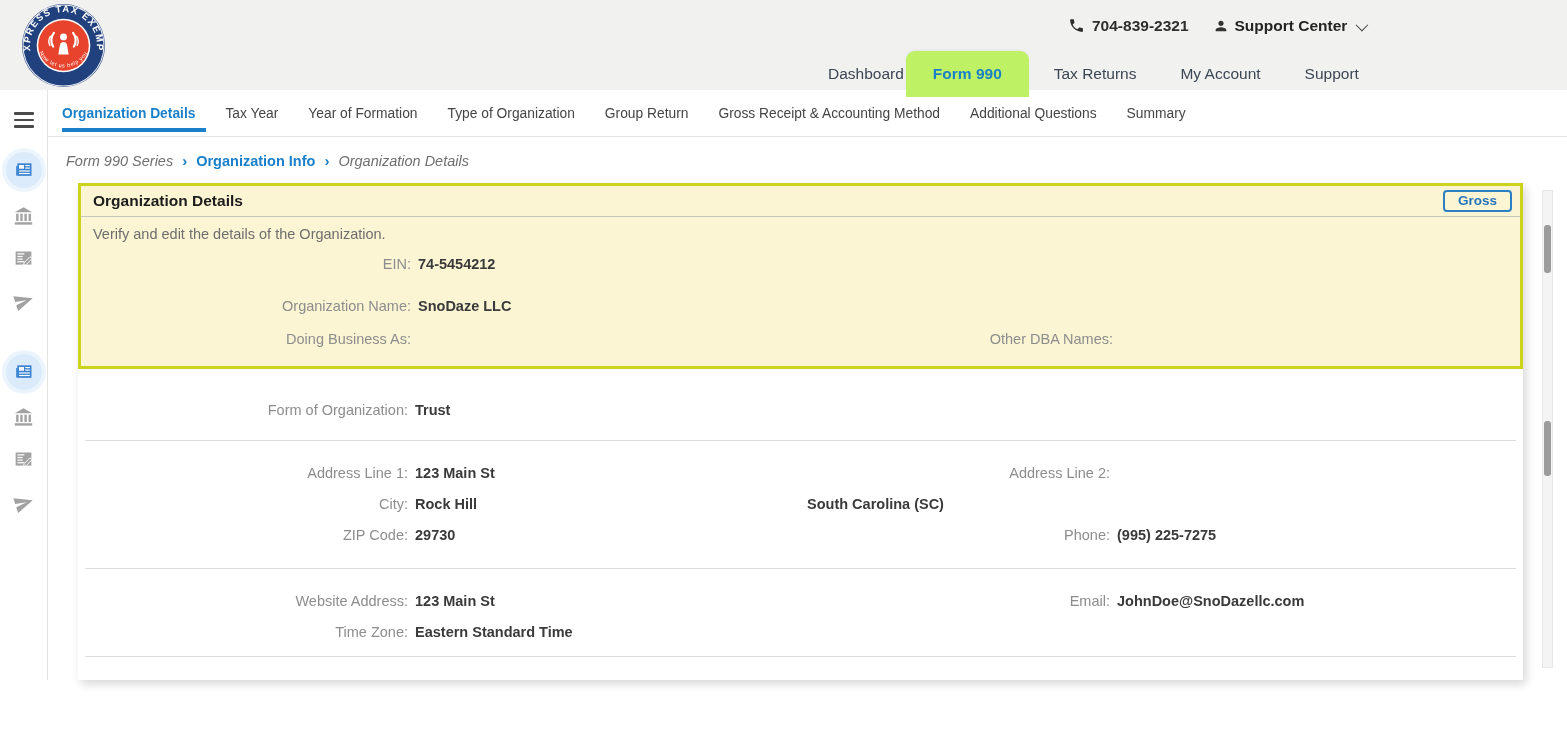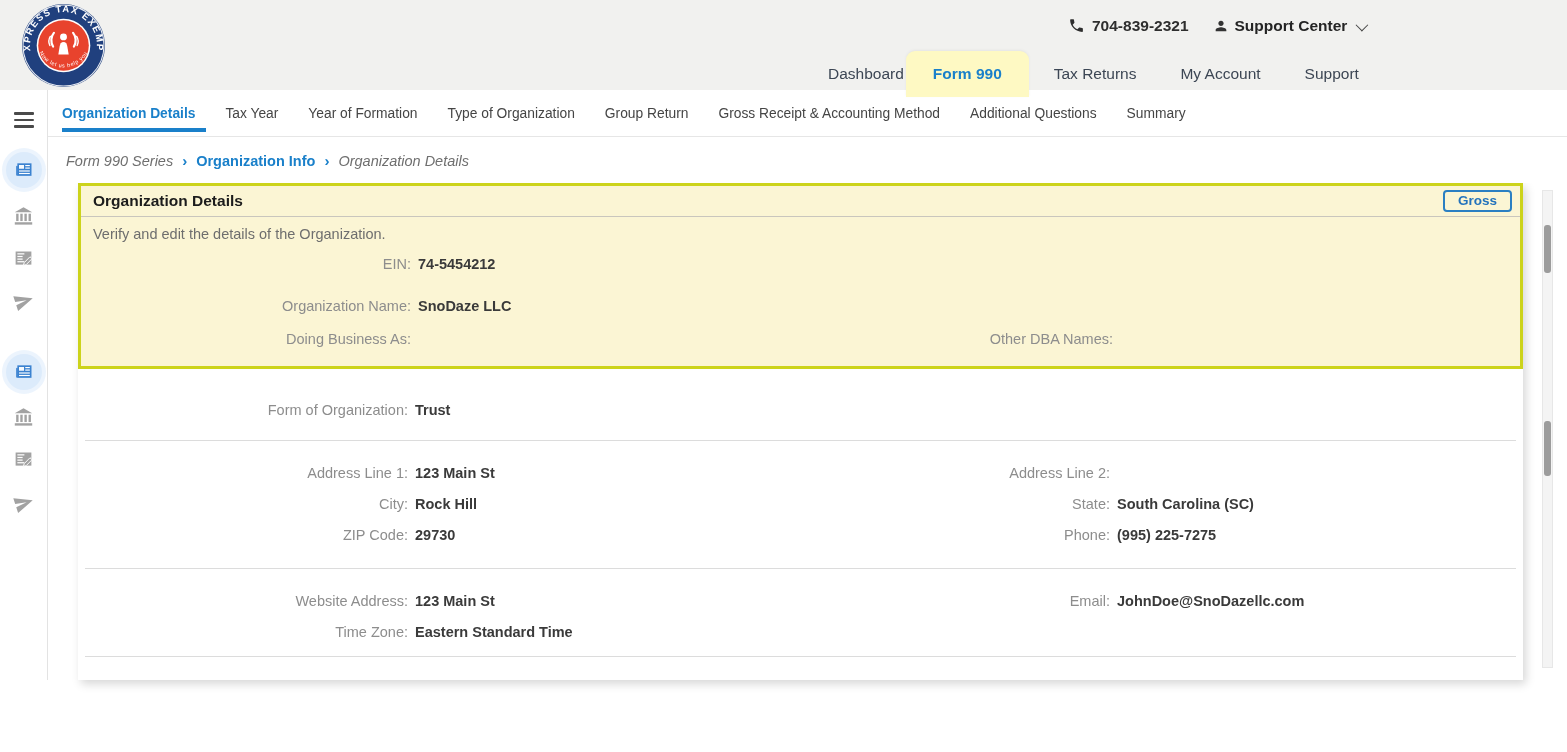--- a/index.html
+++ b/index.html
@@ -21,21 +21,21 @@
   .support-group { display:flex; align-items:center; gap:6px; margin-left:24px; color:#242424; font-size:15.5px; font-weight:600; cursor:pointer; }
   .chev { width:9px; height:9px; border-right:1.8px solid #444; border-bottom:1.8px solid #444; transform:rotate(45deg) translateY(-2px); margin-left:3px; }
 
   
   .mainnav { position:absolute; left:826px; top:52px; height:44px; display:flex; align-items:center; z-index:5; font-size:15.5px; color:#3c4654; }
   .nav-item { padding:0 2px; cursor:pointer; white-space:nowrap; }
   .nav-item.n-dash { }
   .nav-item.n-tax { margin:0 20px 0 23px; }
   .nav-item.n-acct { margin-right:40px; margin-left:20px; }
   .nav-tab {
-    height:46px; background:#fef9c3; border-radius:9px 9px 0 0; padding:0 27px;
+    height:46px; background:#bef264; border-radius:9px 9px 0 0; padding:0 27px;
     display:flex; align-items:center; color:#1a80ca; font-weight:700; cursor:pointer;
     box-shadow:0 -1px 3px rgba(0,0,0,0.05);
   }
 
   
   .sidebar {
     position:absolute; left:0; top:90px; width:48px; height:590px; background:#fff;
     border-right:1px solid #e3e3e3; display:flex; flex-direction:column; align-items:center; z-index:4;
   }
   .burger { margin-top:22px; display:flex; flex-direction:column; gap:4px; cursor:pointer; }
@@ -323,21 +323,20 @@
       <span class="fv"></span>
     </div>
   </div>
 
   <div class="frow r-city">
     <div class="fcol">
       <span class="fl">City:</span>
       <span class="fv">Rock Hill</span>
     </div>
     <div class="fcol right">
-      <span class="fl">State:</span>
       <span class="fv">South Carolina (SC)</span>
     </div>
   </div>
 
   <div class="frow r-zip">
     <div class="fcol">
       <span class="fl">ZIP Code:</span>
       <span class="fv">29730</span>
     </div>
     <div class="fcol right">

